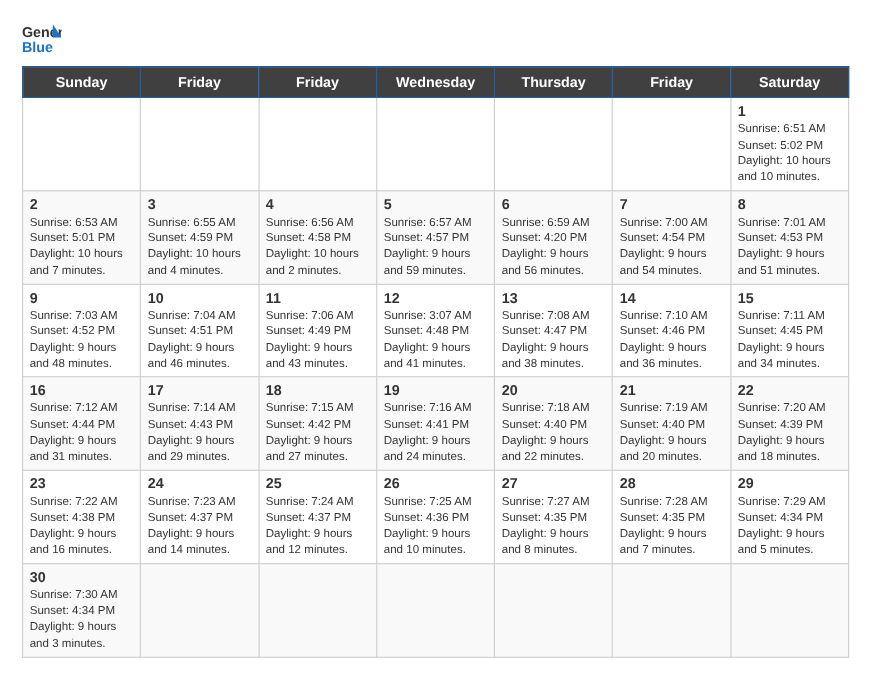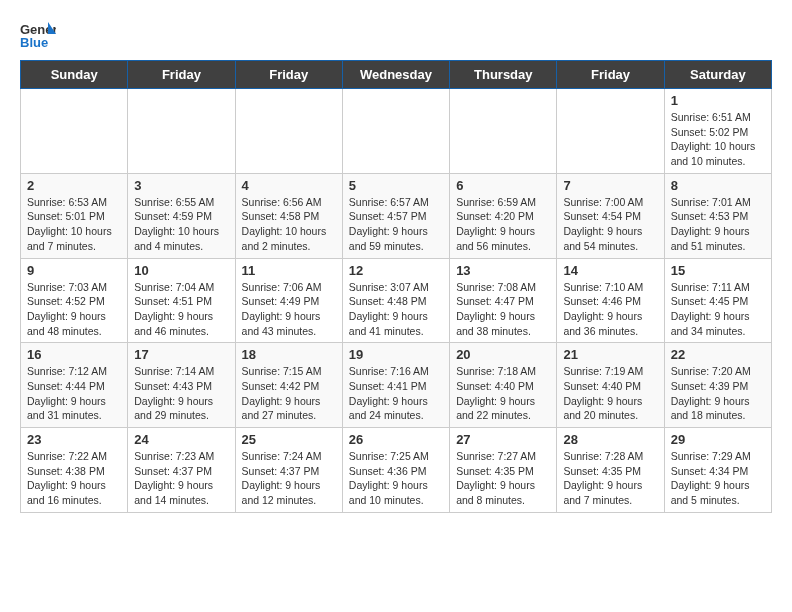--- a/index.html
+++ b/index.html
@@ -294,14 +294,28 @@
 Sunset: 4:35 PM
 Daylight: 9 hours and 7 minutes.</div>
         </td>
         <td>
           <span class="day-number">29</span>
           <div class="day-info">Sunrise: 7:29 AM
 Sunset: 4:34 PM
 Daylight: 9 hours and 5 minutes.</div>
         </td>
       </tr>
+      <tr class="row-shaded">
+        <td>
+          <span class="day-number">30</span>
+          <div class="day-info">Sunrise: 7:30 AM
+Sunset: 4:34 PM
+Daylight: 9 hours and 3 minutes.</div>
+        </td>
+        <td class="empty-cell"></td>
+        <td class="empty-cell"></td>
+        <td class="empty-cell"></td>
+        <td class="empty-cell"></td>
+        <td class="empty-cell"></td>
+        <td class="empty-cell"></td>
+      </tr>
     </tbody>
 </table>
 
 </body></html>

